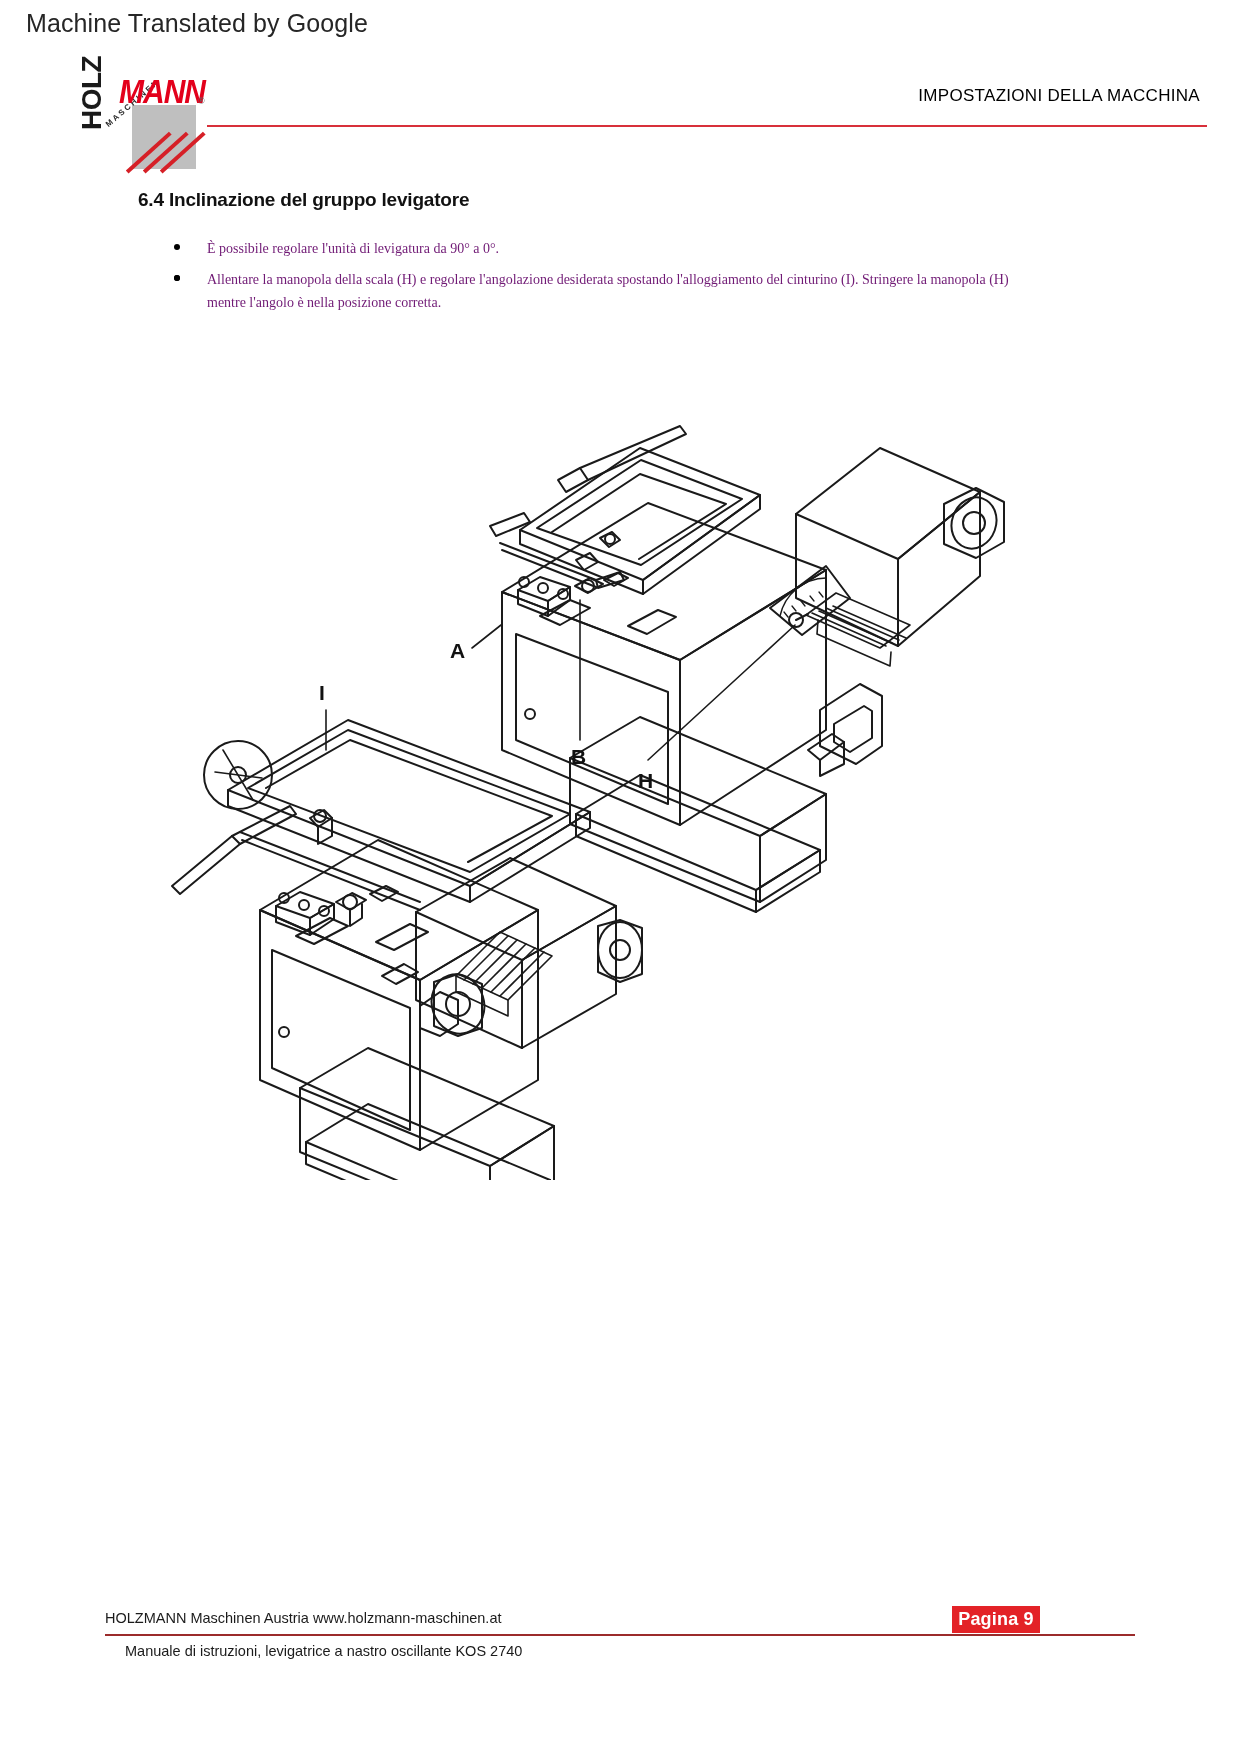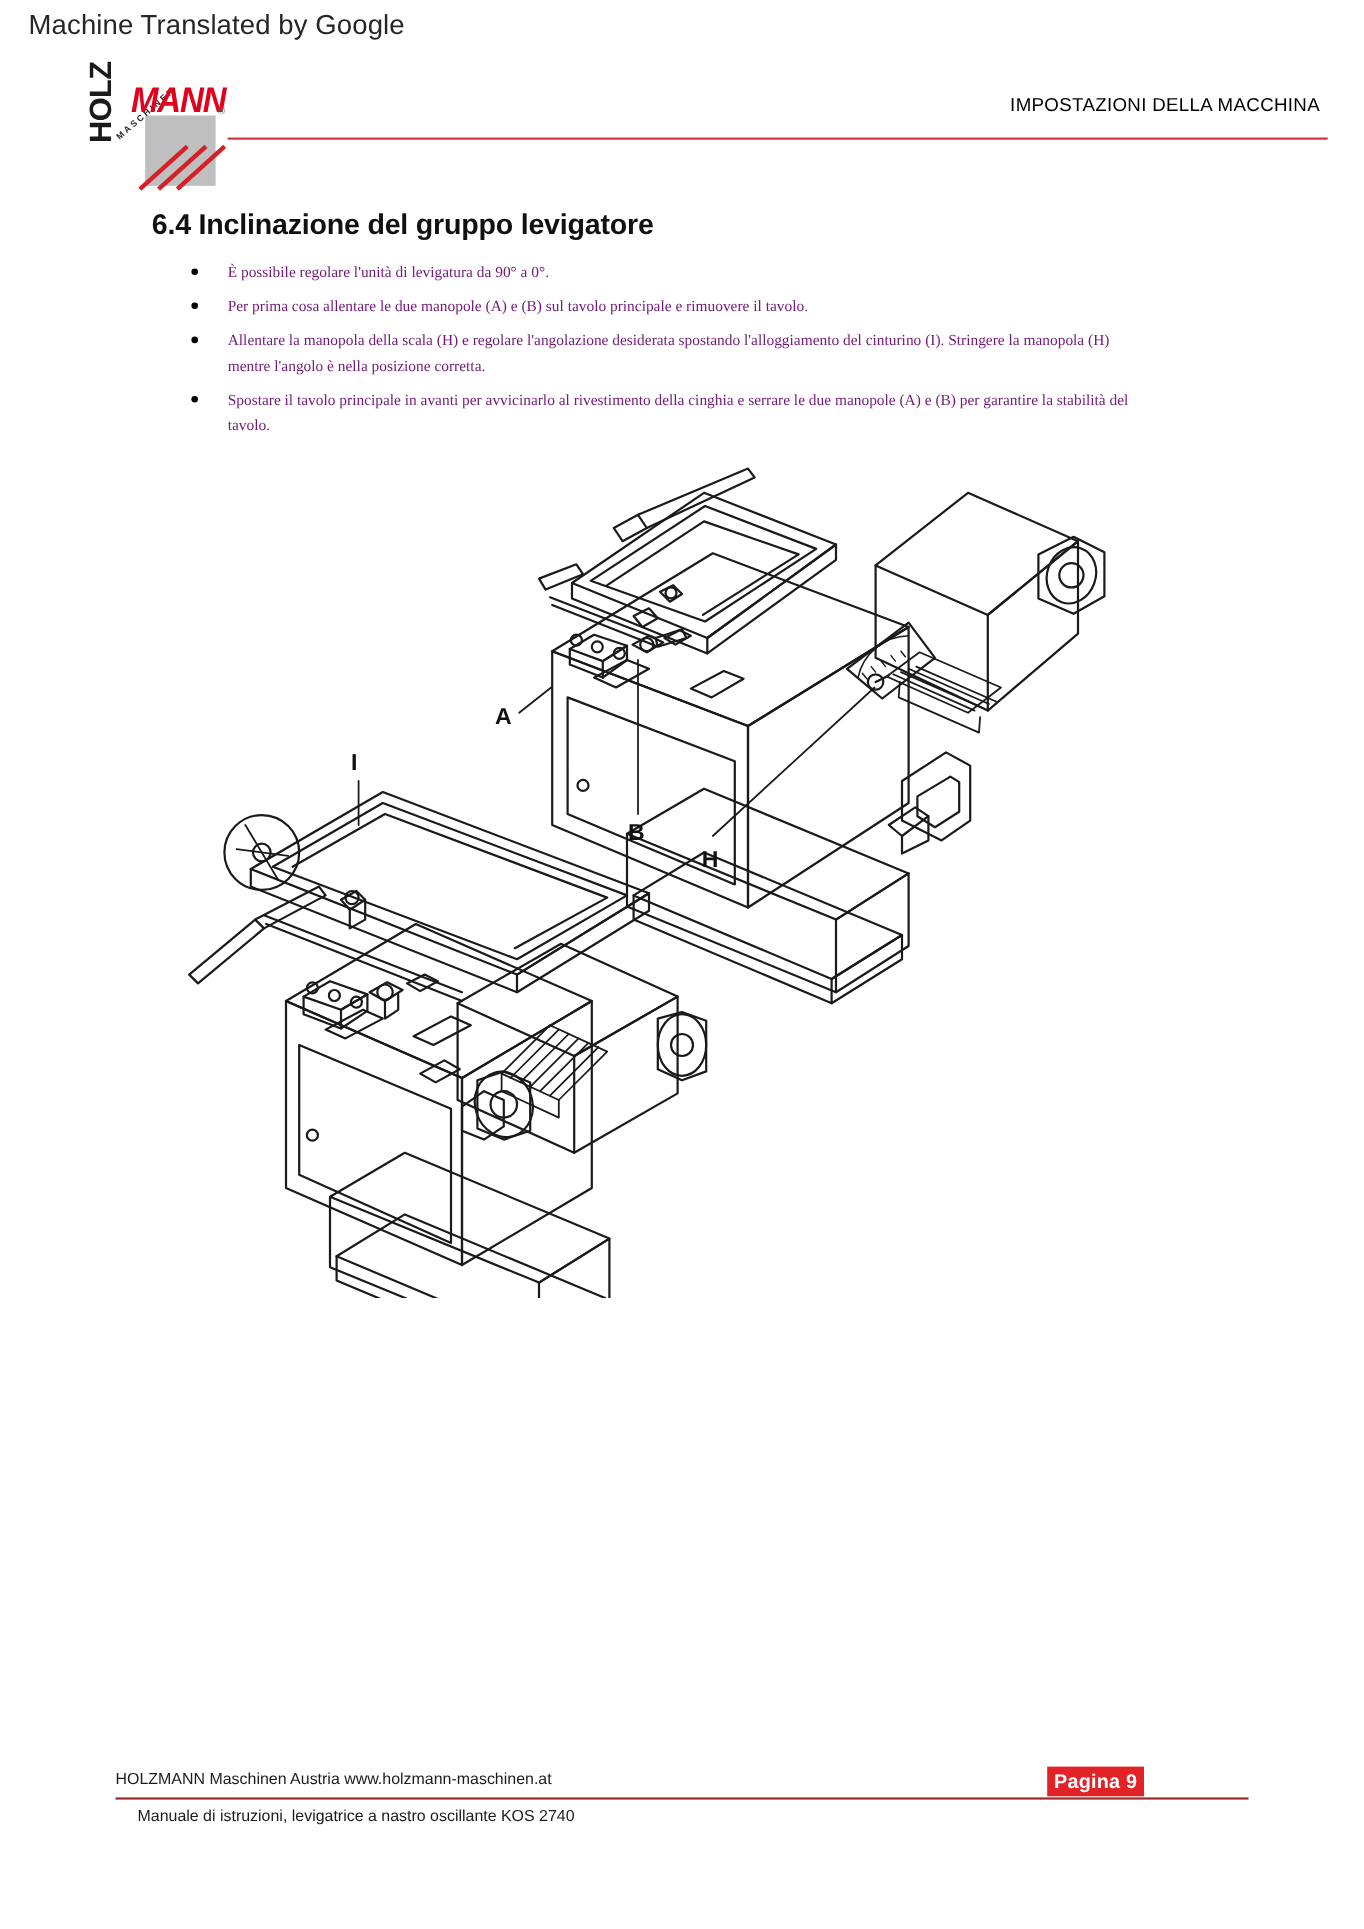--- a/index.html
+++ b/index.html
@@ -132,21 +132,21 @@
     width: 1000px;
     height: 2px;
     background: #d8303a;
   }
 
   
   .section-title {
     position: absolute;
     left: 138px;
     top: 189px;
-    font-size: 26px;
+    font-size: 19px;
     font-weight: bold;
     color: #111;
     letter-spacing: -0.2px;
     white-space: nowrap;
   }
 
   
   .bullets {
     position: absolute;
     left: 170px;
@@ -264,29 +264,24 @@
 
   <div class="section-title">6.4 Inclinazione del gruppo levigatore</div>
 
   <div class="bullets">
     <div class="bullet-row">
       <span class="dot"></span>
       <span>È possibile regolare l'unità di levigatura da 90° a 0°.</span>
     </div>
     <div class="bullet-row">
       <span class="dot"></span>
-      <span>Per prima cosa allentare le due manopole (A) e (B) sul tavolo principale e rimuovere il tavolo.</span>
     </div>
     <div class="bullet-row">
       <span class="dot"></span>
       <span>Allentare la manopola della scala (H) e regolare l'angolazione desiderata spostando l'alloggiamento del cinturino (I). Stringere la manopola (H) mentre l'angolo è nella posizione corretta.</span>
-    </div>
-    <div class="bullet-row">
-      <span class="dot"></span>
-      <span>Spostare il tavolo principale in avanti per avvicinarlo al rivestimento della cinghia e serrare le due manopole (A) e (B) per garantire la stabilità del tavolo.</span>
     </div>
   </div>
 
   <div class="illustration">
     <svg width="1000" height="760" viewBox="0 0 1000 760" xmlns="http://www.w3.org/2000/svg">
       <g fill="none" stroke="#1a1a1a" stroke-width="2" stroke-linejoin="round" stroke-linecap="round">
 
         <g>
 
           <path d="M400 110 L520 28 L640 75 L523 160 Z"></path>

